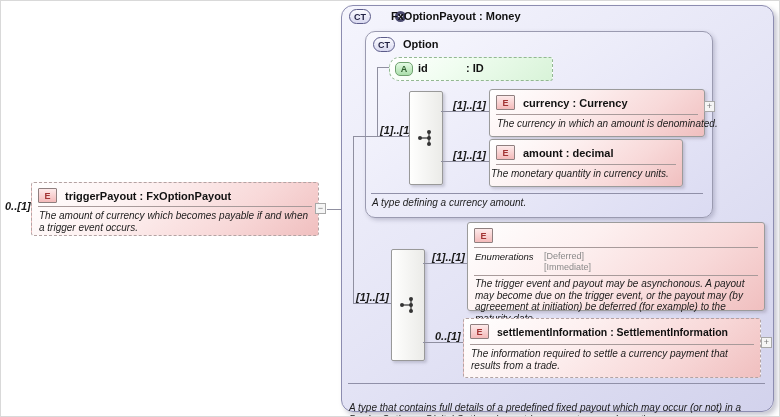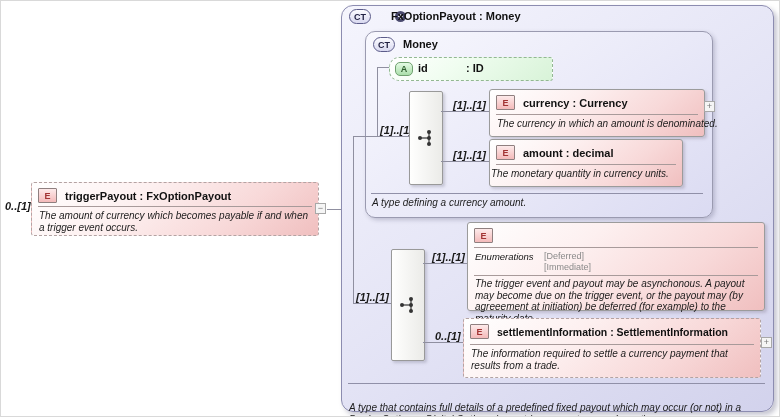--- a/index.html
+++ b/index.html
@@ -90,21 +90,21 @@
     <span class="ctbadge">CT</span>
       <span class="ctplus">+</span>
   </div>
   <span class="abs ttl" style="left:390px;top:9px;">FxOptionPayout : Money</span>
 
   <div class="sep blue" style="left:347px;top:382px;width:417px;"></div>
   <div class="anno" style="left:348px;top:401px;width:414px;">A type that contains full details of a predefined fixed payout which may occur (or not) in a Barrier Option or Digital Option when a trigger event occurs (or not).</div>
 
   <div id="moneyPanel"></div>
   <span class="abs ctbadge" style="left:372px;top:36px;">CT</span>
-  <span class="abs ttl" style="left:402px;top:37px;">Money</span>
+  <span class="abs ttl" style="left:402px;top:37px;">Option</span>
   <div class="sep blue" style="left:370px;top:192px;width:332px;"></div>
   <div class="anno" style="left:371px;top:196px;width:320px;">A type defining a currency amount.</div>
 
   <div class="vline" style="left:376px;top:66px;height:69px;"></div>
   <div class="hline" style="left:376px;top:66px;width:12px;"></div>
   <div class="hline" style="left:352px;top:135px;width:56px;"></div>
   <span class="card" style="left:379px;top:123px;">[1]..[1]</span>
 
   <div class="abox" style="left:388px;top:56px;width:162px;height:22px;">
     <span class="badge-a" style="position:absolute;left:5px;top:4px;">A</span>

